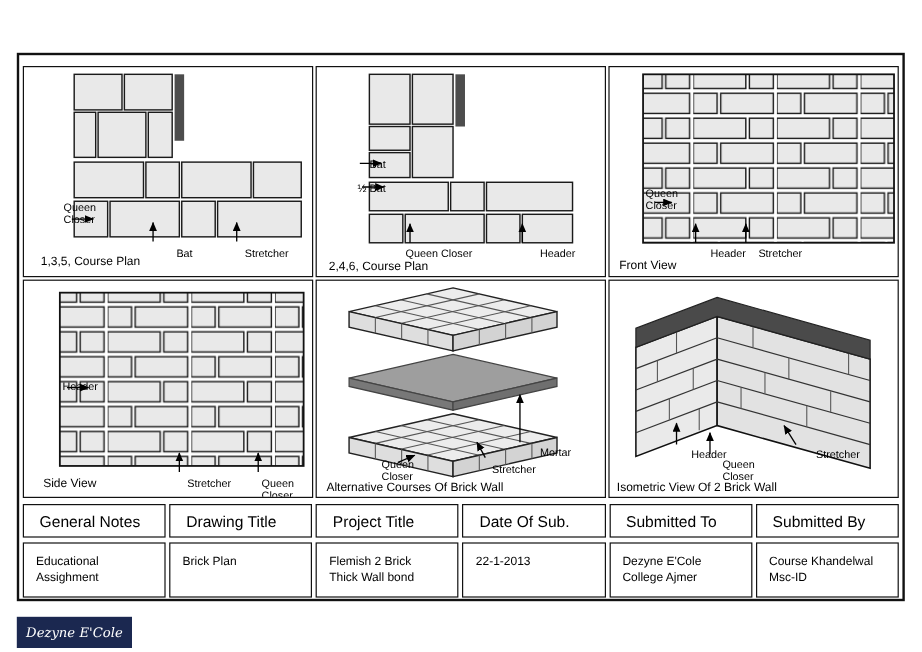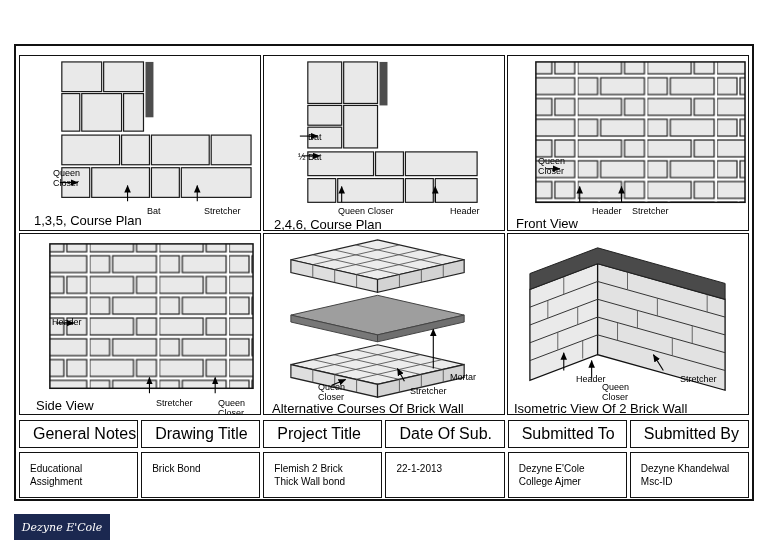--- a/index.html
+++ b/index.html
@@ -7,26 +7,26 @@
   .sheet { position:absolute; left:14px; top:44px; width:740px; height:457px; border:2px solid #111; background:#fff; }
   .panels { position:absolute; left:3px; top:9px; width:730px; display:grid; grid-template-columns:1fr 1fr 1fr; grid-template-rows:176px 182px; gap:2px; }
   .panel { position:relative; border:1.5px solid #111; background:#fff; overflow:hidden; }
   .panel svg { position:absolute; left:0; top:0; width:100%; height:100%; }
   .bk { fill:#e9e9e9; stroke:#1a1a1a; stroke-width:1.2; }
   .outline { fill:none; stroke:#111; stroke-width:1.5; }
   .arrow line { stroke:#000; stroke-width:1.1; }
   .jl { stroke:#555; stroke-width:0.9; fill:none; }
   .cl { stroke:#333; stroke-width:1; fill:none; }
   .lbl { position:absolute; font-size:9px; line-height:1.15; white-space:normal;padding-left:28px; }
-  .cap { position:absolute; font-size:13px; }
+  .cap { position:absolute; font-size:10px; }
   .tb-row { position:absolute; left:3px; width:730px; display:grid; grid-template-columns:repeat(6,1fr); gap:3px; }
   .tb-head { top:374px; }
   .tb-vals { top:406px; }
   .tb-cell { border:1.5px solid #111; background:#fff; display:flex; }
-  .tb-head .tb-cell { height:28px; align-items:center; padding-left:13px; font-size:16px; }
+  .tb-head .tb-cell { height:28px; align-items:center; padding-left:13px; font-size:13px; }
   .tb-vals .tb-cell { height:46px; align-items:flex-start; padding:9px 16px 4px 10px; font-size:10px; line-height:1.3; }
   .wm { position:absolute; left:14px; top:514px; width:96px; height:26px; background:#1b2850; color:#fff; display:flex; align-items:center; justify-content:center; font-family:"DejaVu Serif", serif; font-style:italic; font-size:11px; }
 </style>
 </head>
 <body>
 
 <svg width="0" height="0" style="position:absolute" aria-hidden="true">
   <defs>
     <marker id="ah" markerWidth="8" markerHeight="7" refX="6.5" refY="3" orient="auto">
       <path d="M0,0 L7,3 L0,6 z" fill="#000"></path>
@@ -248,22 +248,22 @@
     <div class="tb-cell">General Notes</div>
     <div class="tb-cell">Drawing Title</div>
     <div class="tb-cell">Project Title</div>
     <div class="tb-cell">Date Of Sub.</div>
     <div class="tb-cell">Submitted To</div>
     <div class="tb-cell">Submitted By</div>
   </div>
 
   <div class="tb-row tb-vals">
     <div class="tb-cell">Educational Assighment</div>
-    <div class="tb-cell">Brick Bond</div>
+    <div class="tb-cell">Brick Plan</div>
     <div class="tb-cell">Flemish 2 Brick Thick Wall bond</div>
     <div class="tb-cell">22-1-2013</div>
     <div class="tb-cell">Dezyne E'Cole College Ajmer</div>
-    <div class="tb-cell">Dezyne Khandelwal Msc-ID</div>
+    <div class="tb-cell">Course Khandelwal Msc-ID</div>
   </div>
 
 </div>
 
 <div class="wm">Dezyne E'Cole</div>
 
 </body></html>

